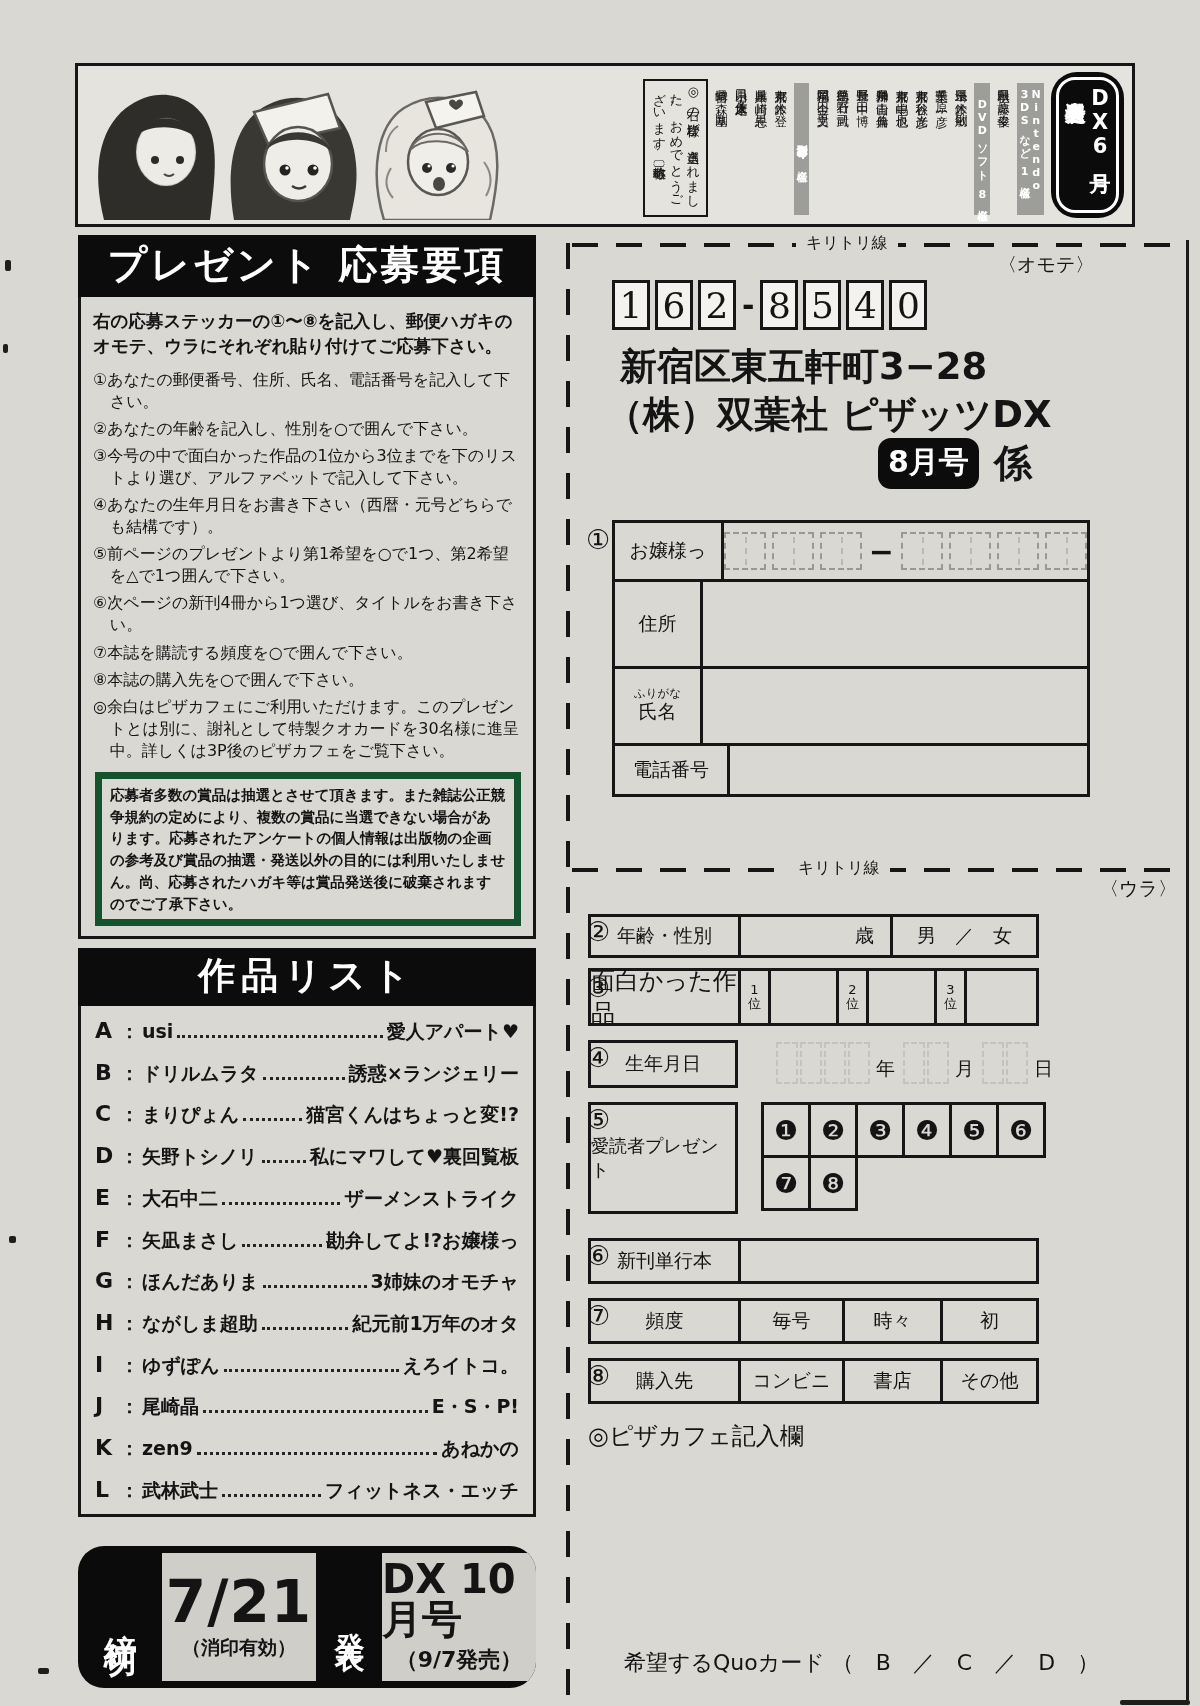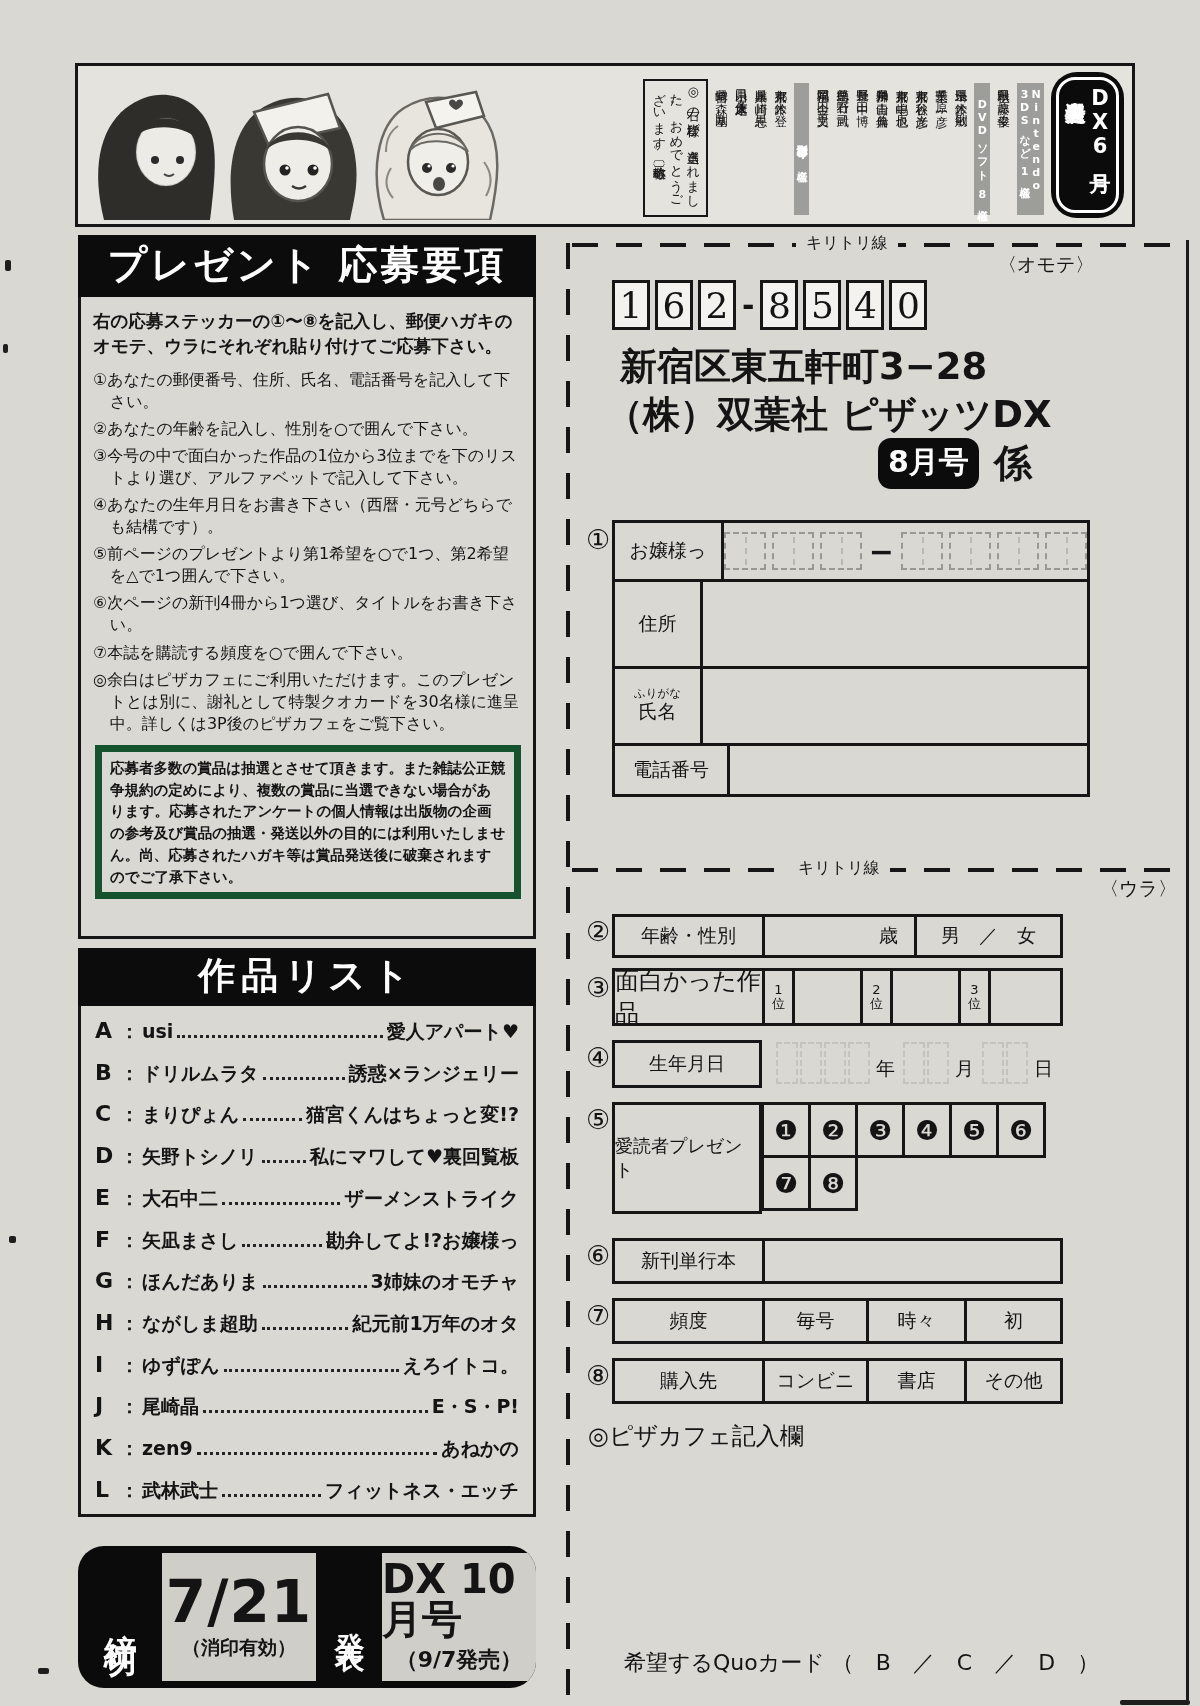--- a/index.html
+++ b/index.html
@@ -97,21 +97,21 @@
   .flabel{border-right:3px solid #161616;display:flex;flex-direction:column;
           align-items:center;justify-content:center;font-size:19px;box-sizing:border-box;}
   .fval{flex:1;display:flex;align-items:center;justify-content:center;}
   .pd{width:42px;height:38px;border:2px dashed #989894;position:relative;
       margin-right:6px;box-sizing:border-box;}
   .pd::after{content:"";position:absolute;left:50%;top:3px;bottom:3px;
              border-left:2px dashed #b8b8b4;}
   .pdash{display:flex;align-items:center;}
   .furi{font-size:11.5px;line-height:1.1;}
 
-  .brow{position:absolute;left:612px;display:flex;border:3px solid #161616;
+  .brow{position:absolute;left:588px;display:flex;border:3px solid #161616;
         box-sizing:border-box;background:transparent;}
   .bcell{border-right:3px solid #161616;display:flex;align-items:center;
          justify-content:center;box-sizing:border-box;font-size:19px;}
   .bcell:last-child{border-right:none;}
   .blabel{width:150px;flex:none;}
   .rank{flex-direction:column;font-size:13px;line-height:1.1;justify-content:center;}
   .pd2{width:22px;height:42px;border:2px dashed #c3c3bf;margin-right:2px;box-sizing:border-box;}
   .bdash{position:absolute;left:776px;top:1042px;display:flex;align-items:flex-end;}
   .bdash .kanji{font-size:19px;margin:0 8px 2px 4px;}
   .ncell{width:50px;height:56px;border:3px solid #161616;margin-left:-3px;
@@ -193,20 +193,21 @@
   <div class="bar" id="bar1">プレゼント 応募要項</div>
   <div class="instr-box">
     <div class="intro">右の応募ステッカーの①〜⑧を記入し、郵便ハガキのオモテ、ウラにそれぞれ貼り付けてご応募下さい。</div>
     <div class="item">①あなたの郵便番号、住所、氏名、電話番号を記入して下さい。</div>
     <div class="item">②あなたの年齢を記入し、性別を○で囲んで下さい。</div>
     <div class="item">③今号の中で面白かった作品の1位から3位までを下のリストより選び、アルファベットで記入して下さい。</div>
     <div class="item">④あなたの生年月日をお書き下さい（西暦・元号どちらでも結構です）。</div>
     <div class="item">⑤前ページのプレゼントより第1希望を○で1つ、第2希望を△で1つ囲んで下さい。</div>
     <div class="item">⑥次ページの新刊4冊から1つ選び、タイトルをお書き下さい。</div>
     <div class="item">⑦本誌を購読する頻度を○で囲んで下さい。</div>
+    <div class="item">⑧本誌の購入先を○で囲んで下さい。</div>
     <div class="item">◎余白はピザカフェにご利用いただけます。このプレゼントとは別に、謝礼として特製クオカードを30名様に進呈中。詳しくは3P後のピザカフェをご覧下さい。</div>
     <div class="note-box">応募者多数の賞品は抽選とさせて頂きます。また雑誌公正競争規約の定めにより、複数の賞品に当選できない場合があります。応募されたアンケートの個人情報は出版物の企画の参考及び賞品の抽選・発送以外の目的には利用いたしません。尚、応募されたハガキ等は賞品発送後に破棄されますのでご了承下さい。</div>
   </div>
 
   <div class="bar" id="bar2">作品リスト</div>
   <div class="works-box">
     <div class="work">
         <span class="letter">A</span>
         <span class="sep">：</span>
         <span>usi</span>

